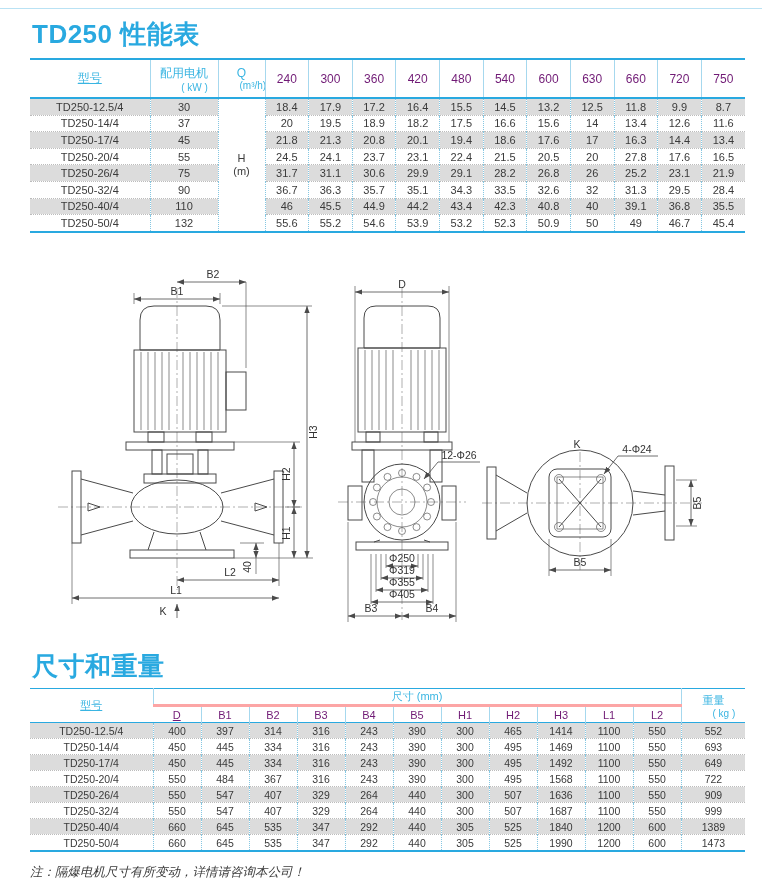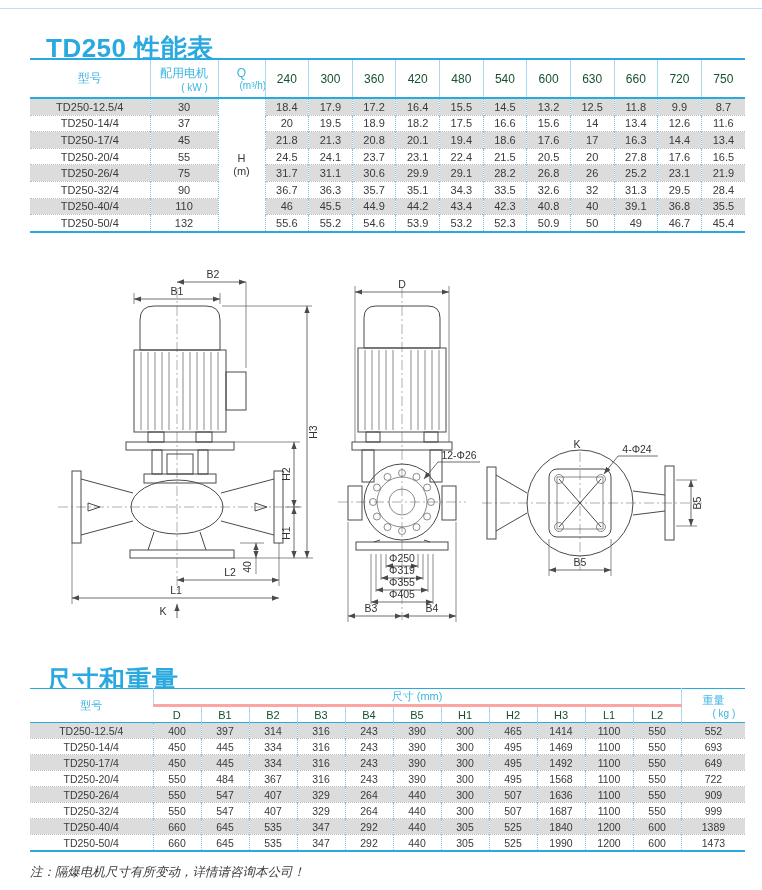--- a/index.html
+++ b/index.html
@@ -2,32 +2,32 @@
 <html><head>
 <meta charset="utf-8">
 <style>
   html,body{margin:0;padding:0;}
   body{
     width:762px;height:890px;background:#ffffff;position:relative;
     font-family:"Liberation Sans","DejaVu Sans",sans-serif;color:#3a3a3a;
     overflow:hidden;
   }
   .top-rule{position:absolute;left:0;top:8px;width:762px;height:1px;background:#b9e2f4;}
-  .title{position:absolute;left:30px;margin:16px;color:#29a9e0;font-size:26px;font-weight:600;letter-spacing:.5px;line-height:1.1;}
+  .title{position:absolute;left:30px;margin:2px;color:#29a9e0;font-size:26px;font-weight:600;letter-spacing:.5px;line-height:1.1;}
   #title1{top:18px;}
   #title2{top:650px;}
 
   table.tbl{position:absolute;left:30px;width:715px;border-collapse:collapse;table-layout:fixed;}
   #perf-table{top:58px;}
   #dim-table{top:688px;}
   .tbl th,.tbl td{padding:0;text-align:center;vertical-align:middle;font-weight:normal;overflow:hidden;white-space:nowrap;}
 
   
-  .tbl thead th{background:#fff;border-left:1px solid #a6d8ee;font-size:12px;color:#14532d;}
-  .tbl thead th:first-child{border-left:none;}
+  .tbl thead th{background:#fff;border-left:1px solid #a6d8ee;font-size:12px;color:#701a75;}
+  .tbl thead th:first-child{border-left:none;text-decoration:underline;}
   .tbl thead th.cyan{color:#3ab5e2;}
   #perf-table thead th{height:37px;}
   #perf-table thead{border-top:2px solid #29a9e0;border-bottom:2px solid #29a9e0;}
   #dim-table thead{border-top:1.5px solid #29a9e0;border-bottom:1.5px solid #29a9e0;}
   #dim-table thead th{height:15px;font-size:11px;}
   #dim-table thead th.grp{border-bottom:3px solid #fca5a5;}
   .unit{font-size:10px;margin-left:21px;}
 
   
   .tbl tbody td{height:15px;font-size:11px;color:#3a3a3a;

